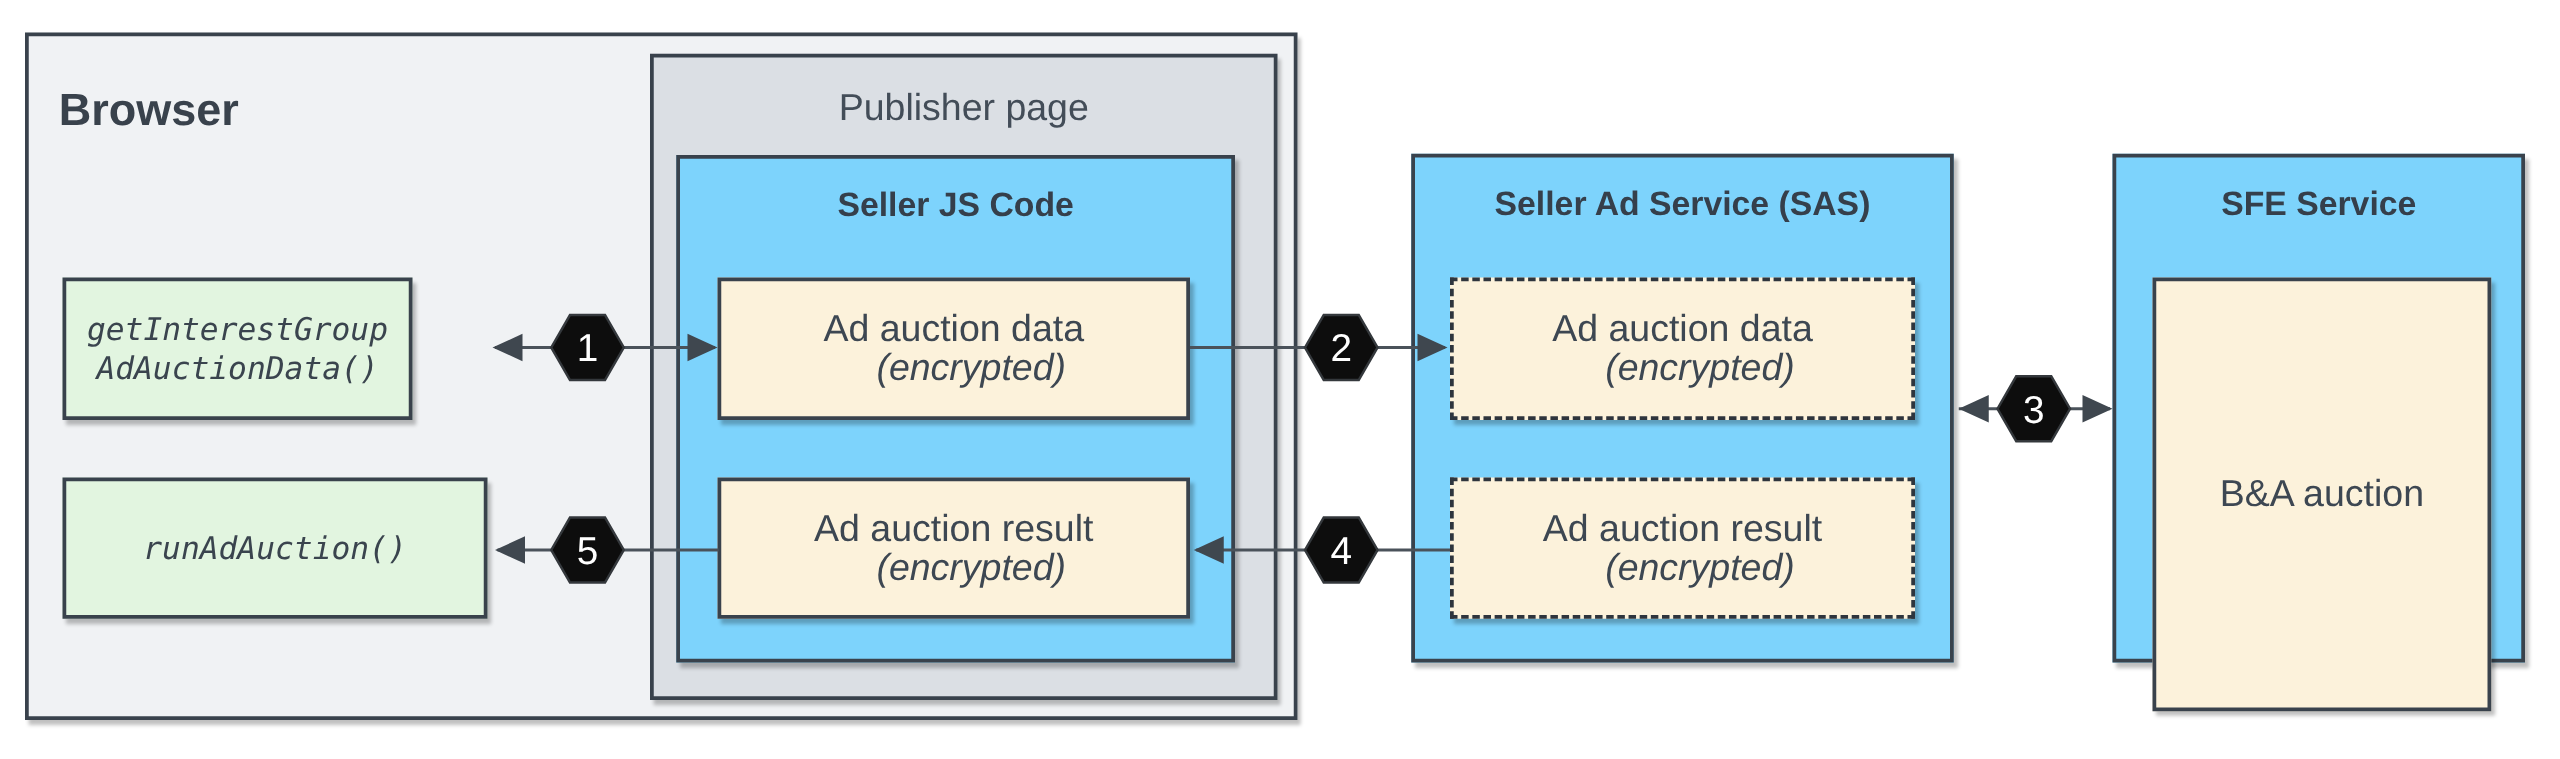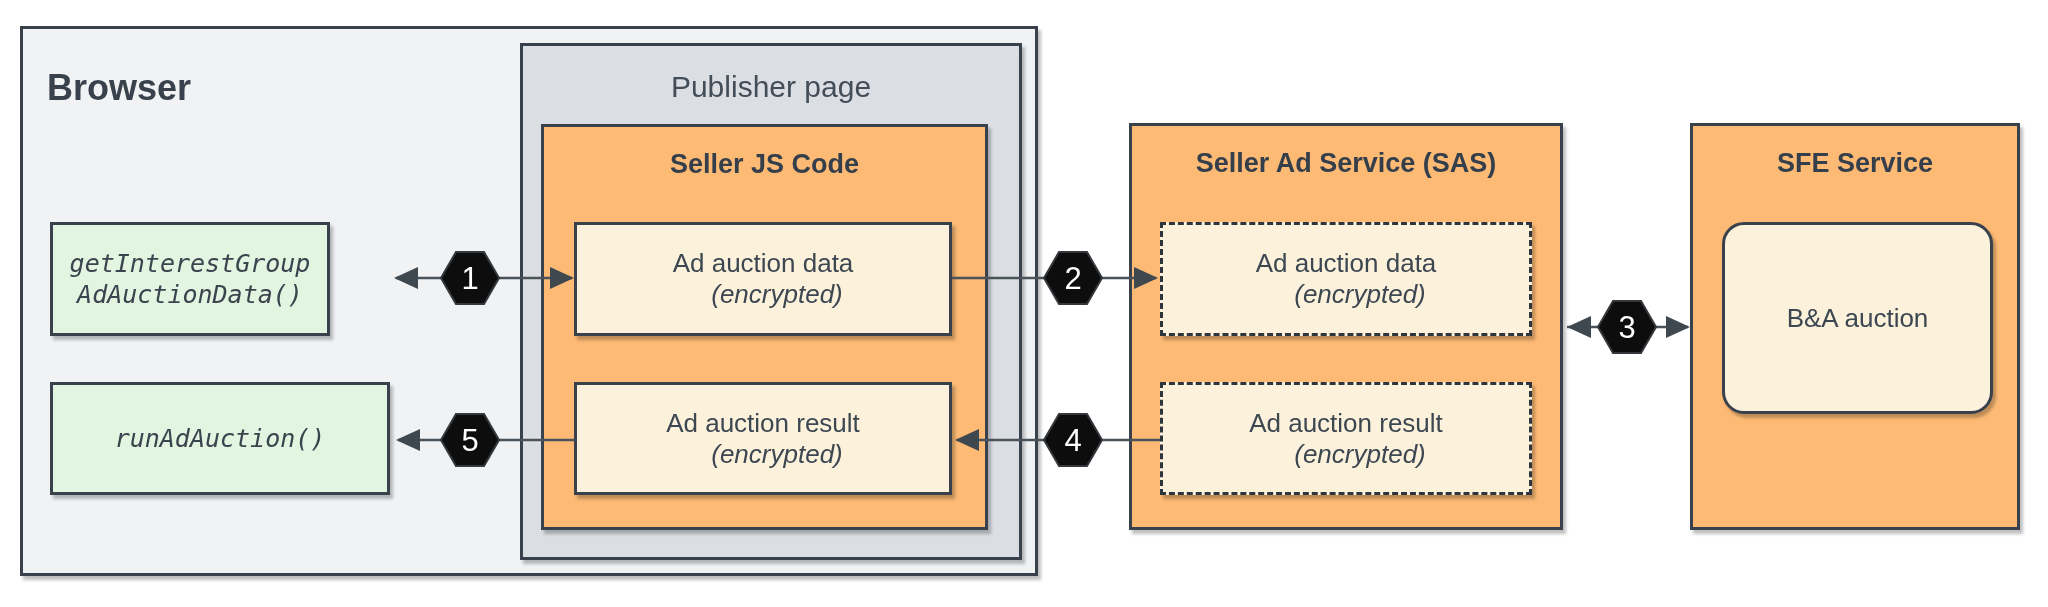--- a/index.html
+++ b/index.html
@@ -4,32 +4,32 @@
 <style>
   html,body{margin:0;padding:0;background:#ffffff;}
   #stage{
     position:relative;width:2048px;height:607px;background:#ffffff;
     font-family:"Liberation Sans",sans-serif;overflow:hidden;
   }
   .box{position:absolute;box-sizing:border-box;border:3px solid #39424C;
        box-shadow:3px 4px 3px rgba(0,0,0,0.25);}
   .fill-browser{background:#F0F2F4;}
   .fill-publisher{background:#DBDFE4;}
-  .fill-service{background:#fdba74;}
+  .fill-service{background:#7dd3fc;}
   .fill-inner{background:#FCF2DB;}
   .fill-api{background:#E2F5E0;}
   .dashed{border-style:dashed;border-color:#2E353D;}
   .title-bar{position:absolute;left:0;right:0;top:22px;text-align:center;
              font-weight:bold;font-size:27px;color:#353F4B;}
   .plain-label{position:absolute;left:0;right:0;top:24px;text-align:center;
              font-weight:normal;font-size:30px;color:#434D58;}
   .browser-title{position:absolute;left:24px;top:18px;font-weight:bold;
              font-size:36px;color:#39424C;margin-top:20px;}
   .cellbox{display:flex;flex-direction:column;align-items:center;justify-content:center;
-           text-align:center;font-size:26px;line-height:31px;color:#3D4752;}
+           text-align:center;font-size:30px;line-height:31px;color:#3D4752;}
   .cellbox .l2{font-style:italic;margin-left:28px;}
   .cellbox span:empty{display:none;}
   .codebox{font-family:"DejaVu Sans Mono","Liberation Mono",monospace;
            font-style:italic;color:#3A444E;font-size:25px;line-height:31px;}
   #overlay{position:absolute;left:0;top:0;width:2048px;height:607px;
            pointer-events:none;z-index:50;}
   .badge-num{fill:#FFFFFF;font-family:"Liberation Sans",sans-serif;
              font-size:31px;font-weight:500;}
 </style>
 </head>
@@ -75,21 +75,21 @@
       <span class="l2">(encrypted)</span>
     </div>
     <div class="box fill-inner dashed cellbox" style="left:28px;top:256px;width:372px;height:113px;">
       <span>Ad auction result</span>
       <span class="l2">(encrypted)</span>
     </div>
   </div>
 
   <div class="box fill-service" style="left:1690px;top:123px;width:330px;height:407px;">
     <div class="title-bar">SFE Service</div>
-    <div class="box fill-inner cellbox" style="left:29px;top:96px;width:271px;height:192px;border-radius:22px;">
+    <div class="box fill-inner cellbox" style="left:29px;top:96px;width:271px;height:347px;">
       <span>B&amp;A auction</span>
     </div>
   </div>
 
   <svg id="overlay" viewBox="0 0 2048 607" xmlns="http://www.w3.org/2000/svg">
     <g stroke="#4A525A" stroke-width="2.5">
       <line x1="396" y1="278" x2="572" y2="278"></line>
       <line x1="952" y1="278" x2="1156" y2="278"></line>
       <line x1="1567" y1="327" x2="1688" y2="327"></line>
       <line x1="957" y1="440" x2="1160" y2="440"></line>

